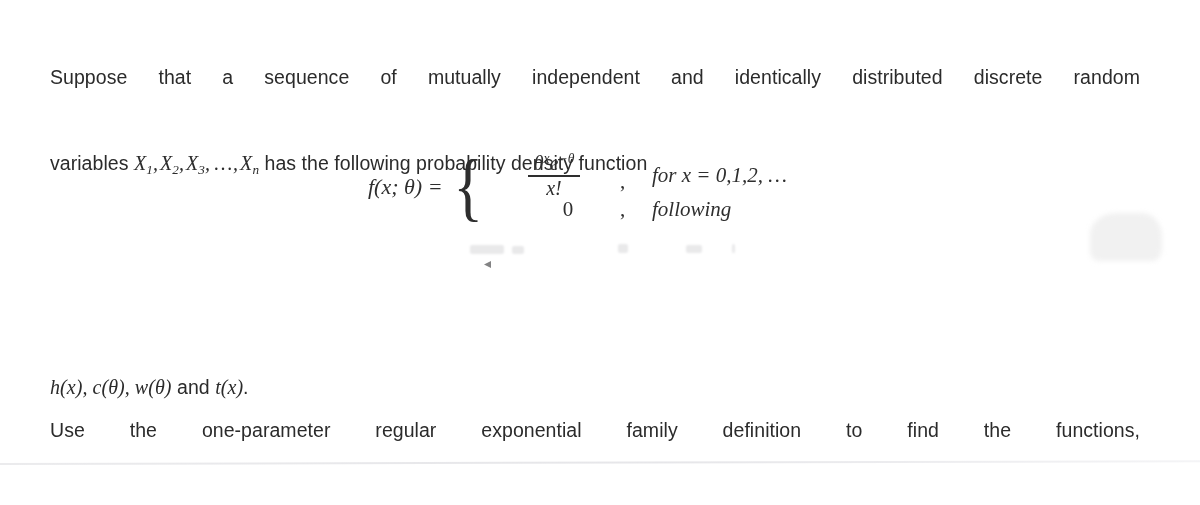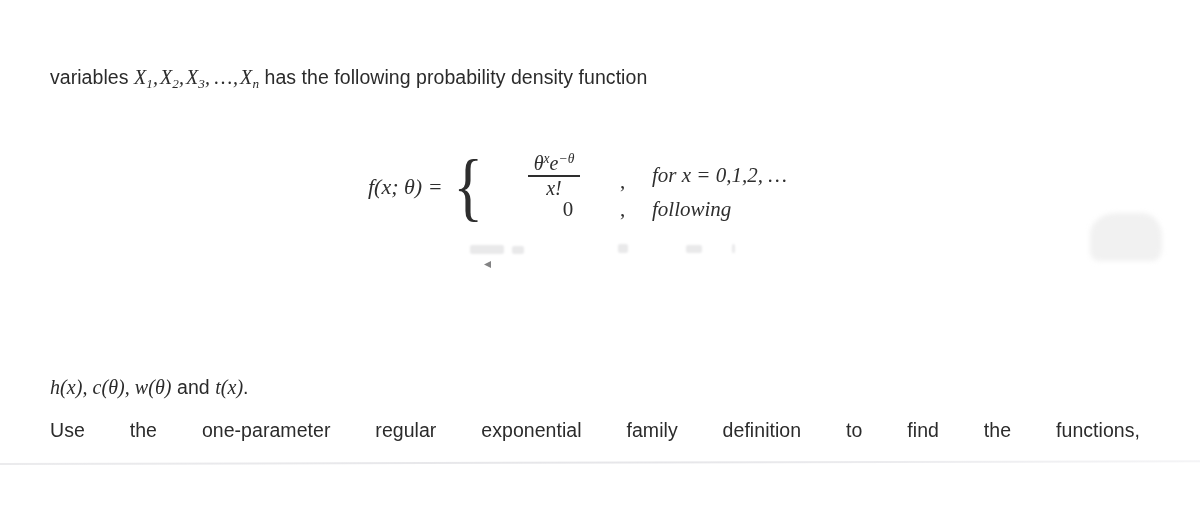--- a/index.html
+++ b/index.html
@@ -215,20 +215,21 @@
   <div class="ghost-row">
     <span class="ghost-mark" style="left:0px;  top:2px;  width:34px; height:9px;"></span>
     <span class="ghost-mark" style="left:42px; top:3px;  width:12px; height:8px;"></span>
     <span class="ghost-mark" style="left:148px;top:1px;  width:10px; height:9px;"></span>
     <span class="ghost-mark" style="left:216px;top:2px;  width:16px; height:8px;"></span>
     <span class="ghost-mark" style="left:262px;top:1px;  width:3px;  height:9px;"></span>
   </div>
   <div class="ghost-dot"></div>
 
   <div class="para p1">
+    <span class="jline">Suppose that a sequence of mutually independent and identically distributed discrete random</span>
     <span class="jline last"><span>variables </span><span class="mi">X<span class="sub">1</span>,<span style="display:inline-block;width:2px"></span>X<span class="sub">2</span>,<span style="display:inline-block;width:2px"></span>X<span class="sub">3</span>,<span style="display:inline-block;width:3px"></span><span class="up">…</span>,<span style="display:inline-block;width:2px"></span>X<span class="sub">n</span></span><span> has the following probability density function</span></span>
   </div>
 
   <div class="equation">
     <div class="eq-inner">
 
       <div class="eq-lhs"><span>f(x; θ)  =</span></div>
 
       <div class="eq-brace">{</div>
 

